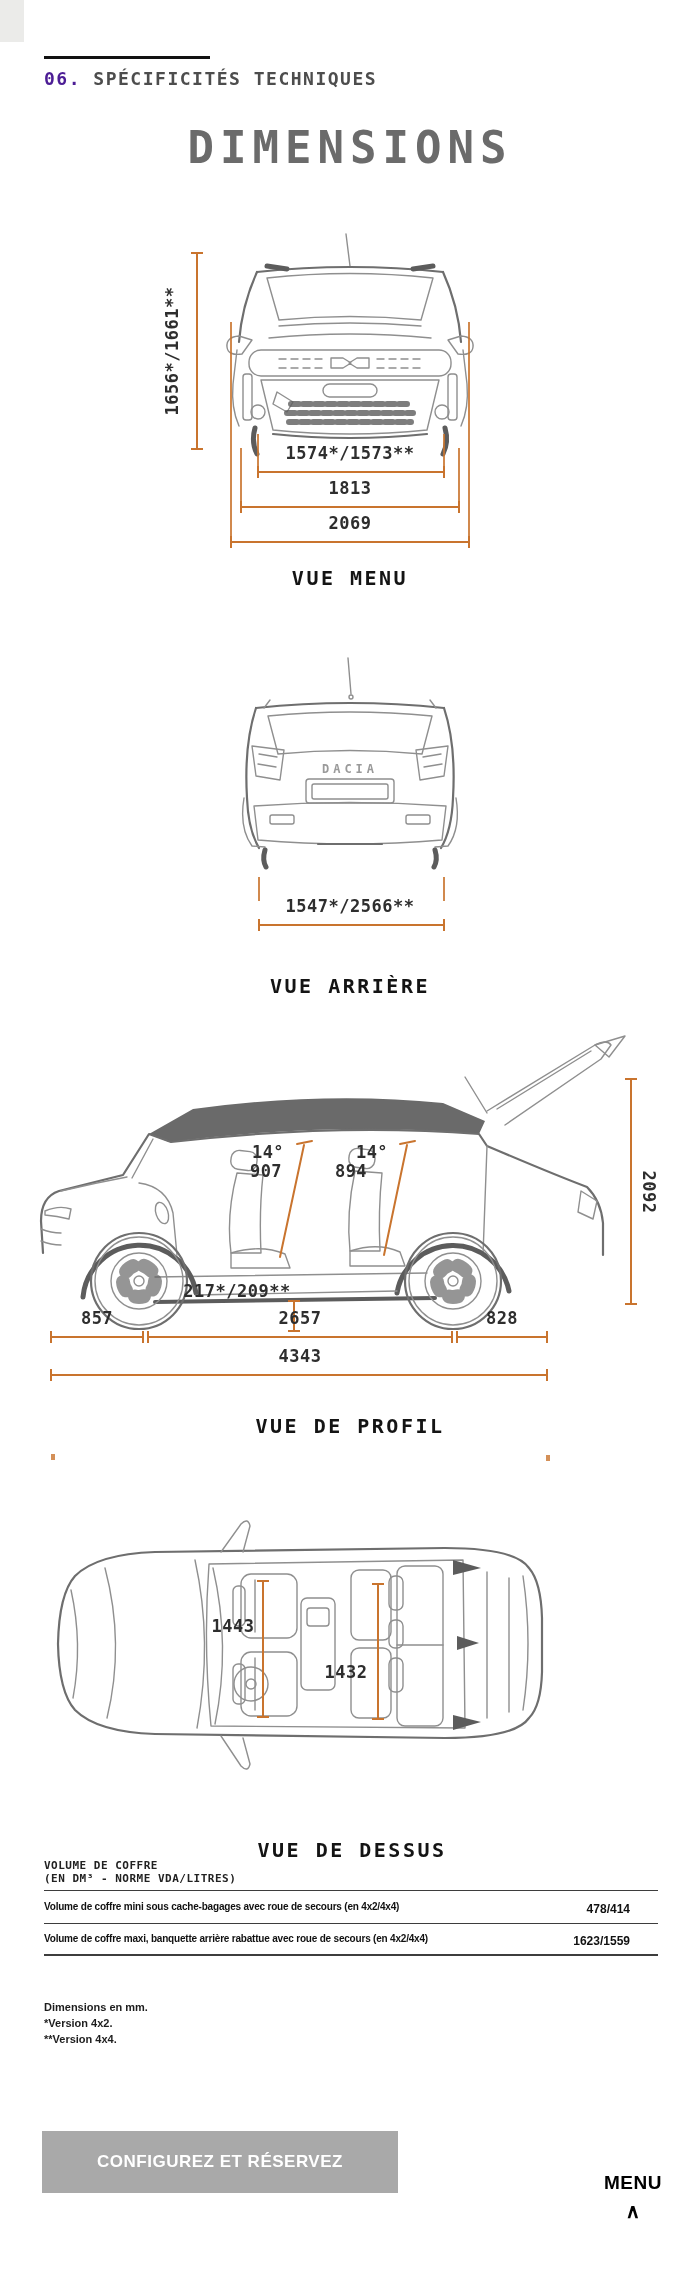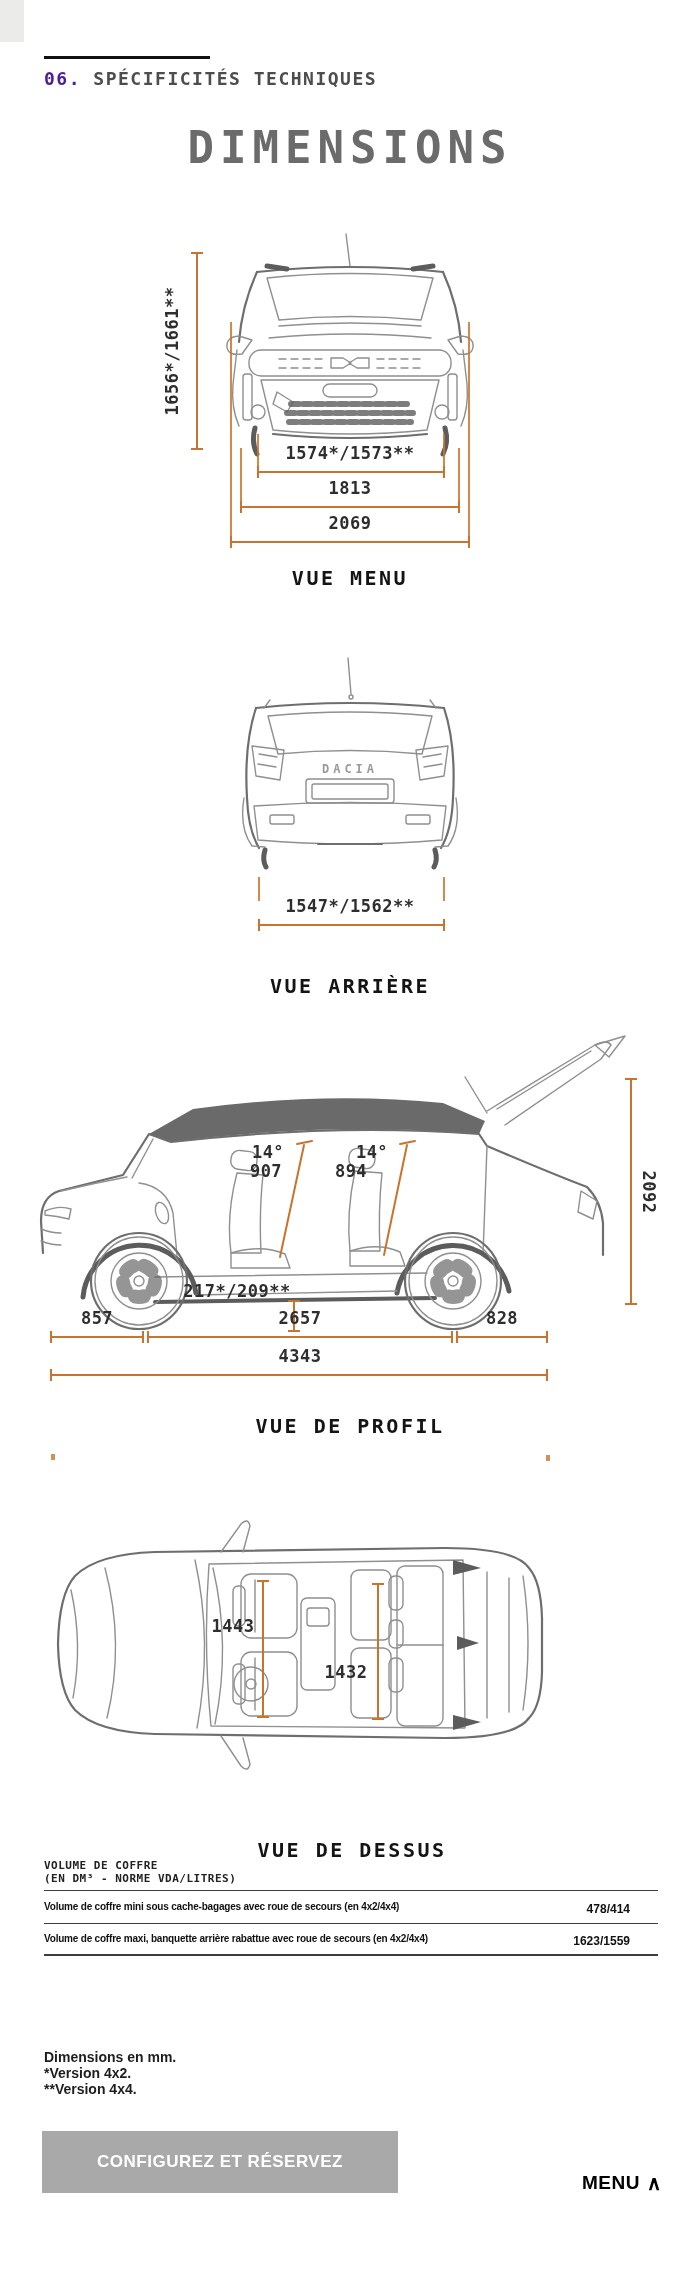--- a/index.html
+++ b/index.html
@@ -49,28 +49,28 @@
   .filldk{fill:#5c5c5c;stroke:none;}
   .accent-stroke{stroke:var(--accent);fill:none;stroke-width:2;stroke-linecap:round;}
 
   
   .tbl-title{position:absolute;left:44px;font-family:"DejaVu Sans Mono",monospace;font-weight:700;
     font-size:11px;letter-spacing:.5px;color:#222;white-space:nowrap;}
   .tbl-rule{position:absolute;left:44px;width:614px;border-top:1px solid #3d3d3d;}
   .tbl-rule.thick{border-top-width:2px;}
   .tbl-label{position:absolute;left:44px;font-size:10px;font-weight:700;color:#111;letter-spacing:-0.2px;white-space:nowrap;}
   .tbl-value{position:absolute;right:70px;font-size:12px;font-weight:700;color:#111;white-space:nowrap;}
-  .footnote{position:absolute;left:44px;font-size:14px;font-weight:700;color:#1d1d1d;white-space:nowrap;margin-top:48px;}
+  .footnote{position:absolute;left:44px;font-size:11px;font-weight:700;color:#1d1d1d;white-space:nowrap;}
 
   
   .cta{position:absolute;left:42px;top:2131px;width:356px;height:62px;background:#a9a9a9;border:none;
     color:#fff;font-family:"Liberation Sans",sans-serif;font-weight:700;font-size:17px;letter-spacing:.5px;
     display:flex;align-items:center;justify-content:center;cursor:pointer;}
   .menu-link{position:absolute;right:38px;top:2172px;display:flex;align-items:center;gap:7px;cursor:pointer;
-    font-weight:700;font-size:19px;color:#000;letter-spacing:.5px;text-decoration:none;}
+    font-weight:700;font-size:19px;color:#000;letter-spacing:.5px;text-decoration:none;flex-direction:column;}
   .menu-caret{font-size:20px;font-weight:700;line-height:1;}
 </style>
 </head>
 <body>
 
 <div id="page">
 
   <div class="corner-artifact"></div>
 
   <div class="header-rule"></div>
@@ -148,21 +148,21 @@
       <rect class="ln" x="176" y="167" width="24" height="9" rx="2"></rect>
     <path class="ln2" d="M88,196 h64"></path>
     <path class="ln" d="M14,150 q-5,30 8,48 l13,1"></path>
       <path class="ln" d="M226,150 q5,30 -8,48 l-13,1"></path>
     <path class="dk" stroke-width="5" d="M35,202 q-3,10 1,17"></path>
       <path class="dk" stroke-width="5" d="M205,202 q3,10 -1,17"></path>
   </svg>
 
   <div class="guide" style="left:258px;top:877px;height:24px;"></div>
   <div class="guide" style="left:443px;top:877px;height:24px;"></div>
-  <span class="dlabel" style="left:350px;top:906px;">1547*/1562**</span>
+  <span class="dlabel" style="left:350px;top:906px;">1547*/2566**</span>
   <div class="dim-h" style="left:258px;top:924px;width:187px;"></div>
   <div class="caption" style="left:350px;top:974px;">VUE ARRIÈRE</div>
 
   <svg style="left:35px;top:1015px;" width="600" height="322" viewBox="0 0 600 322">
     <path class="ln" d="M430,62 L452,98"></path>
     <path class="ln" d="M452,96 L560,30 Q572,24 576,30 L566,44 L470,110"></path>
     <path class="ln" d="M462,94 L556,36"></path>
     <path class="ln" d="M560,30 L590,21 L574,42 Z"></path>
     <path class="fillroof" d="M114,119 L158,94 Q290,76 408,88 L450,106 L444,119 Q300,106 134,127 Z"></path>
     <path class="ln2" d="M8,238 L6,206 Q6,182 24,176 L88,160 L114,119 L136,127 Q300,108 444,119 L452,131 Q520,160 552,172 Q566,186 568,208 L568,240"></path>

